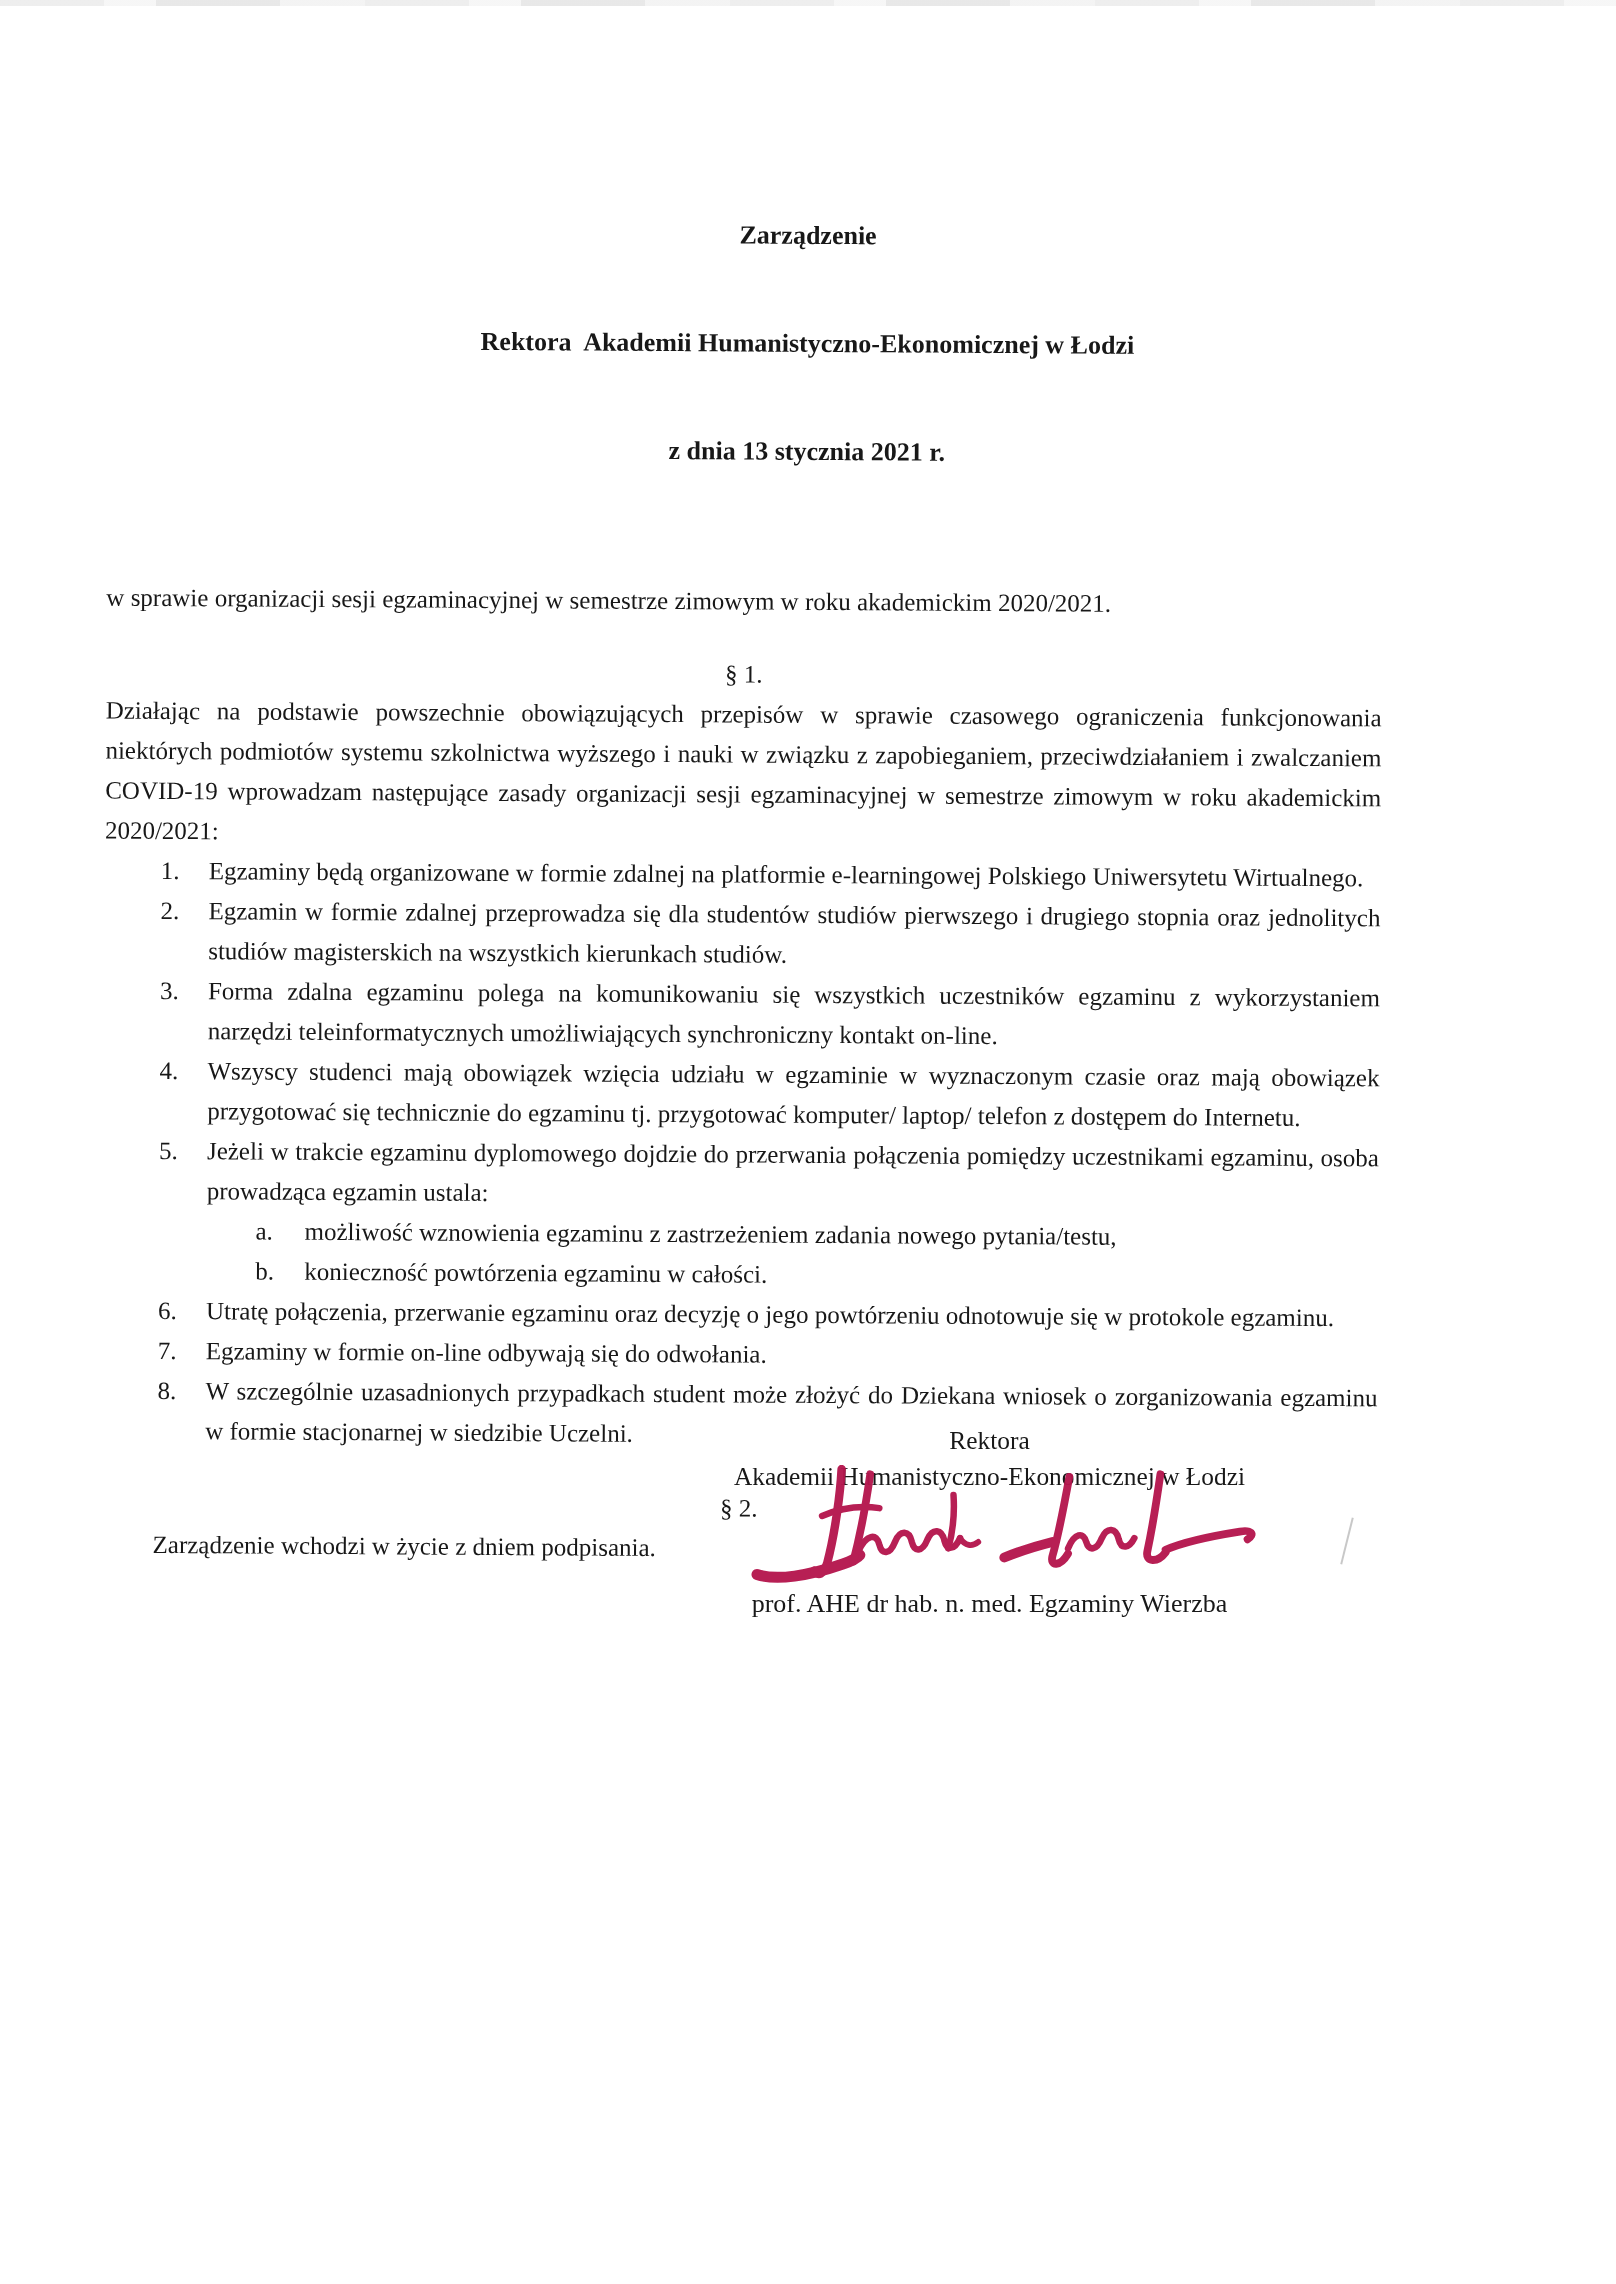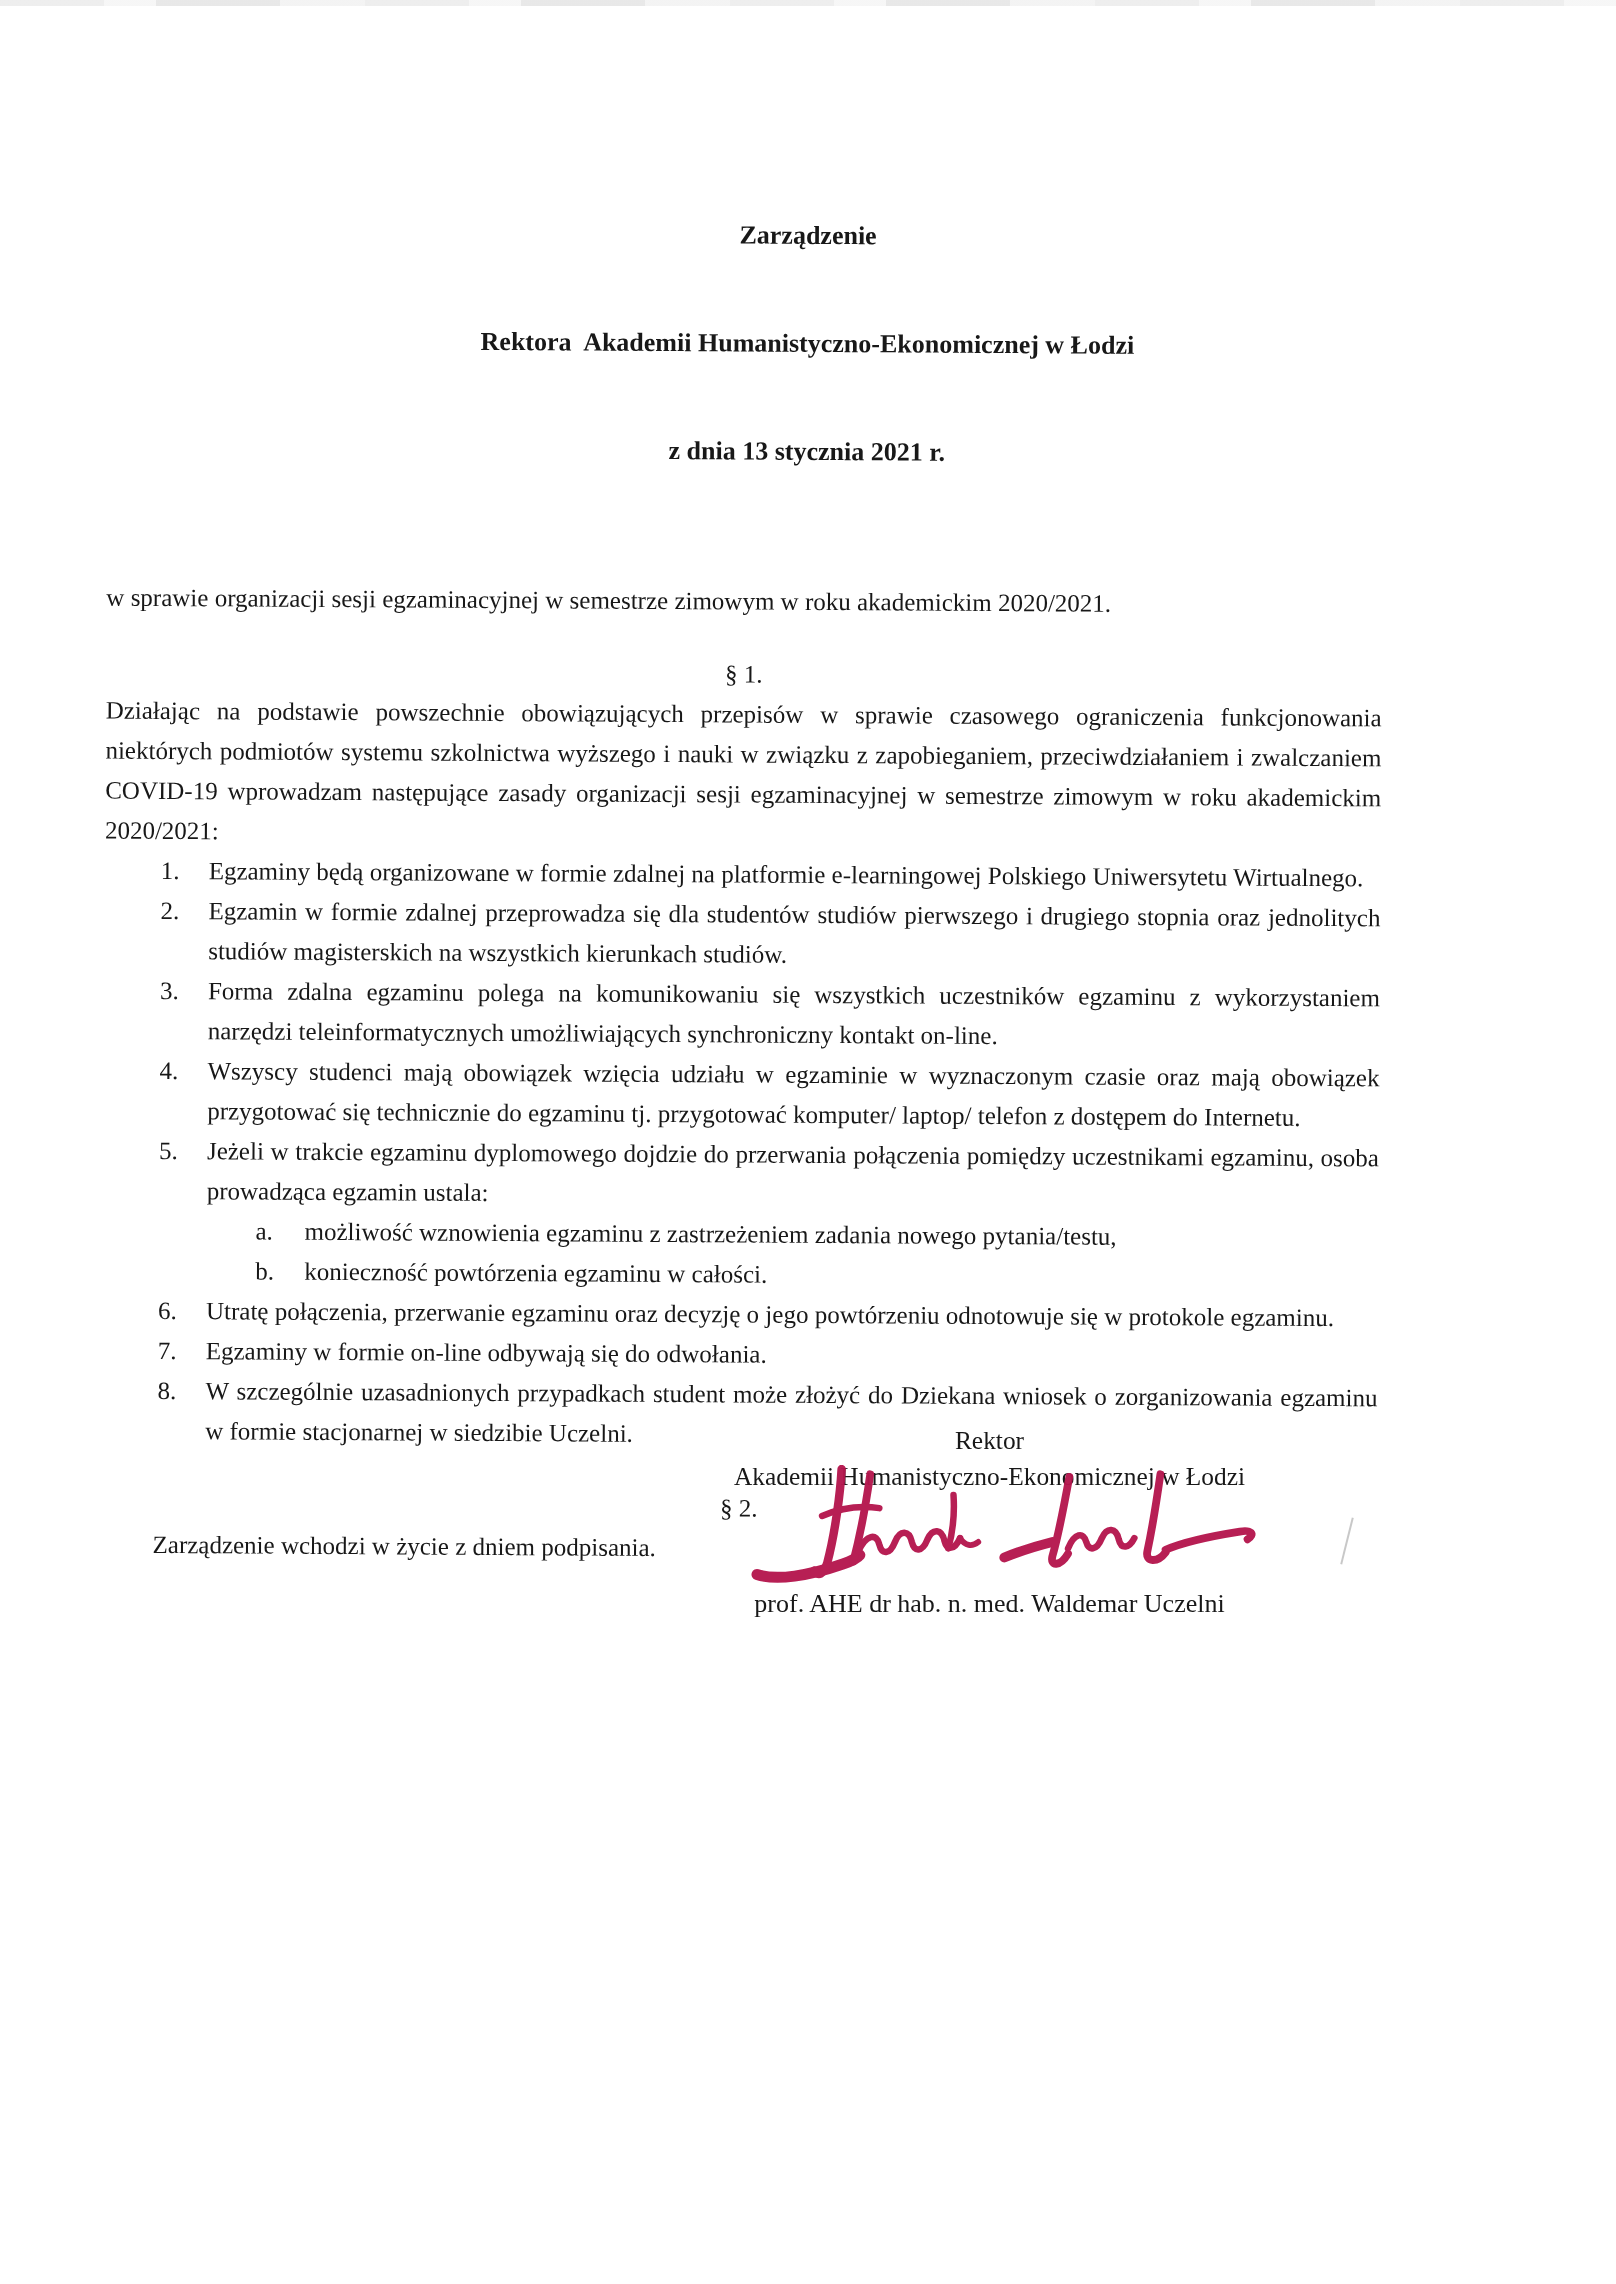--- a/index.html
+++ b/index.html
@@ -171,21 +171,21 @@
       </ol>
 
       <div class="para-heading" style="margin-top:34px;">§ 2.</div>
 
       <div class="s2-text">Zarządzenie wchodzi w życie z dniem podpisania.</div>
 
     </div>
   </div>
 
   <div class="sig-block">
-    <div>Rektor</div>
+    <div>Rektora</div>
     <div>Akademii Humanistyczno-Ekonomicznej w Łodzi</div>
 
     <svg class="sig-ink" viewBox="0 0 830 210" fill="none" stroke="#b5164e" stroke-linecap="round" stroke-linejoin="round" opacity="0.96">
 
       <path d="M 40 168 C 70 178 120 170 172 152 C 186 147 194 143 198 138" stroke-width="17"></path>
 
       <path d="M 170 6 C 168 44 160 104 148 150 C 142 168 134 172 128 162" stroke-width="13"></path>
 
       <path d="M 214 14 C 208 56 198 110 188 148" stroke-width="12"></path>
 
@@ -201,21 +201,21 @@
 
       <path d="M 520 18 C 512 62 502 112 494 140 C 490 156 506 156 518 136" stroke-width="12"></path>
 
       <path d="M 518 128 C 528 104 542 102 546 118 C 550 132 562 132 570 112 C 578 94 592 96 596 114 C 600 130 612 128 620 112" stroke-width="10"></path>
 
       <path d="M 660 14 C 654 56 646 104 640 132 C 636 150 656 150 668 134" stroke-width="12"></path>
 
       <path d="M 668 130 C 700 116 744 108 782 102 C 800 99 806 106 794 114" stroke-width="12"></path>
     </svg>
 
-    <div class="sig-name">prof. AHE dr hab. n. med. Waldemar Uczelni</div>
+    <div class="sig-name">prof. AHE dr hab. n. med. Egzaminy Wierzba</div>
   </div>
 
   <div class="pen-slash"></div>
 
   <div class="scan-streaks"></div>
 
 </div>
 
 
 </body></html>

